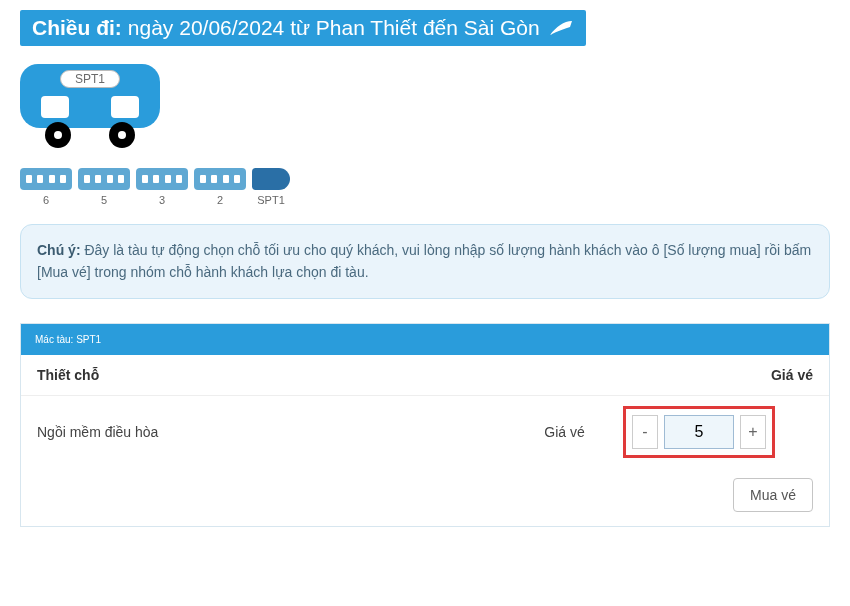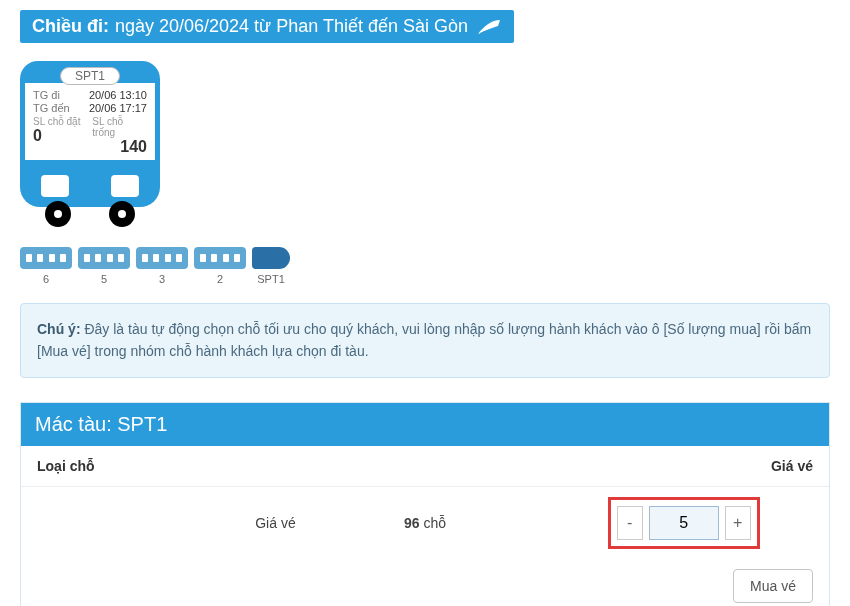--- a/index.html
+++ b/index.html
@@ -14,21 +14,21 @@
 
 
 .header-bar {
   background: #2a9cdb;
   color: #fff;
   padding: 6px 12px;
   border-radius: 2px;
   display: inline-flex;
   align-items: center;
   position: relative;
-  font-size: 18px;
+  font-size: 21px;
 }
 .header-bar .label { font-weight: bold; margin-right: 6px; }
 .header-bar .tail {
   display: inline-block;
   margin-left: 8px;
 }
 .header-bar .tail svg { display: block; }
 
 
 .train-card {
@@ -105,31 +105,31 @@
 .coach-body.loco { width: 38px; background: #2a6fa6; border-radius: 4px 12px 12px 4px; }
 .coach-label { font-size: 11px; color: #666; margin-top: 4px; }
 
 
 .notice {
   margin-top: 18px;
   border: 1px solid #c6e2f2;
   background: #eaf4fb;
   color: #4a6a7f;
   padding: 14px 16px;
-  border-radius: 4px;
+  border-radius: 12px;
   font-size: 14px;
   line-height: 1.6;
 }
 .notice .b { font-weight: bold; color: #3b5b70; }
 
 
 .mac-box { margin-top: 24px; border: 1px solid #d7e6ef; }
 .mac-header {
   background: #2a9cdb; color: #fff;
-  padding: 10px 14px; font-size: 20px;
+  padding: 10px 14px; font-size: 10px;
 }
 .mac-table { width: 100%; }
 .mac-thead {
   display: flex; padding: 12px 16px;
   font-weight: bold; color: #333;
 }
 .col-loai { flex: 1.4; }
 .col-gia  { flex: 1; text-align: right; }
 .col-cho  { flex: 1; text-align: center; }
 .col-qty  { flex: 1; text-align: center; }
@@ -192,40 +192,20 @@
         <path d="M2 16 C8 8 16 2 24 2 L22 8 C16 10 10 12 2 16 Z" fill="#fff"></path>
       </svg>
   </span>
 </div>
 
 
 <div class="train-card">
   <div class="train-roof">
     <span class="train-code-pill">SPT1</span>
   </div>
-  <div class="train-info-box">
-    <div class="train-info-row">
-      <span class="k">TG đi</span>
-      <span class="v">20/06 13:10</span>
-    </div>
-    <div class="train-info-row">
-      <span class="k">TG đến</span>
-      <span class="v">20/06 17:17</span>
-    </div>
-    <div class="train-info-grid">
-      <div>
-        <div class="slabel">SL chỗ đặt</div>
-        <div class="sval">0</div>
-      </div>
-      <div>
-        <div class="slabel">SL chỗ trống</div>
-        <div class="sval green" style="text-align:right">140</div>
-      </div>
-    </div>
-  </div>
   <div class="train-bottom">
     <div class="train-window"></div>
     <div class="train-window"></div>
   </div>
   <div class="wheels">
     <div class="wheel">
         <div class="wheel-in"></div>
       </div>
     <div class="wheel">
         <div class="wheel-in"></div>
@@ -282,28 +262,26 @@
   <span class="b">Chú ý:</span><span> Đây là tàu tự động chọn chỗ tối ưu cho quý khách, vui lòng nhập số lượng hành khách vào ô [Số lượng mua] rồi bấm [Mua vé] trong nhóm chỗ hành khách lựa chọn đi tàu.</span>
 </div>
 
 
 <div class="mac-box">
   <div class="mac-header">
     <span>Mác tàu: </span><span>SPT1</span>
   </div>
   <div class="mac-table">
     <div class="mac-thead">
-      <div class="col-loai">Loại chỗ</div>
+      <div class="col-loai">Thiết chỗ</div>
       <div class="col-gia">Giá vé</div>
     </div>
     <div class="mac-row">
+      <div class="col-loai">Ngồi mềm điều hòa</div>
       <div class="col-gia">Giá vé</div>
-      <div class="col-cho">
-        <span class="n">96</span><span> chỗ</span>
-      </div>
       <div class="col-qty">
         <span class="qty-wrap hl">
           <button class="qty-btn">-</button>
           <input class="qty-input" value="5" style="">
           <button class="qty-btn">+</button>
         </span>
       </div>
     </div>
     <div class="buy-row">
       <button class="buy-btn">Mua vé</button>

